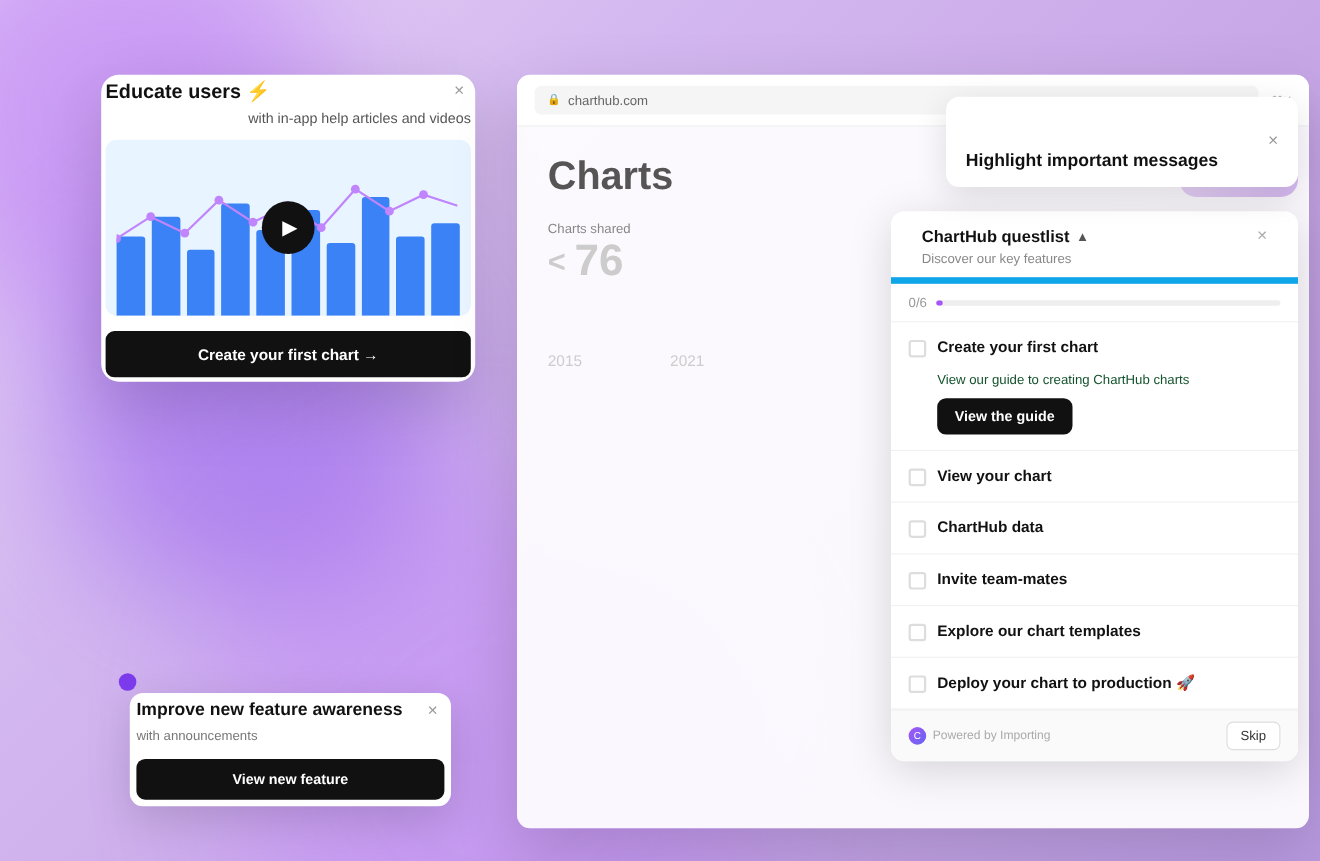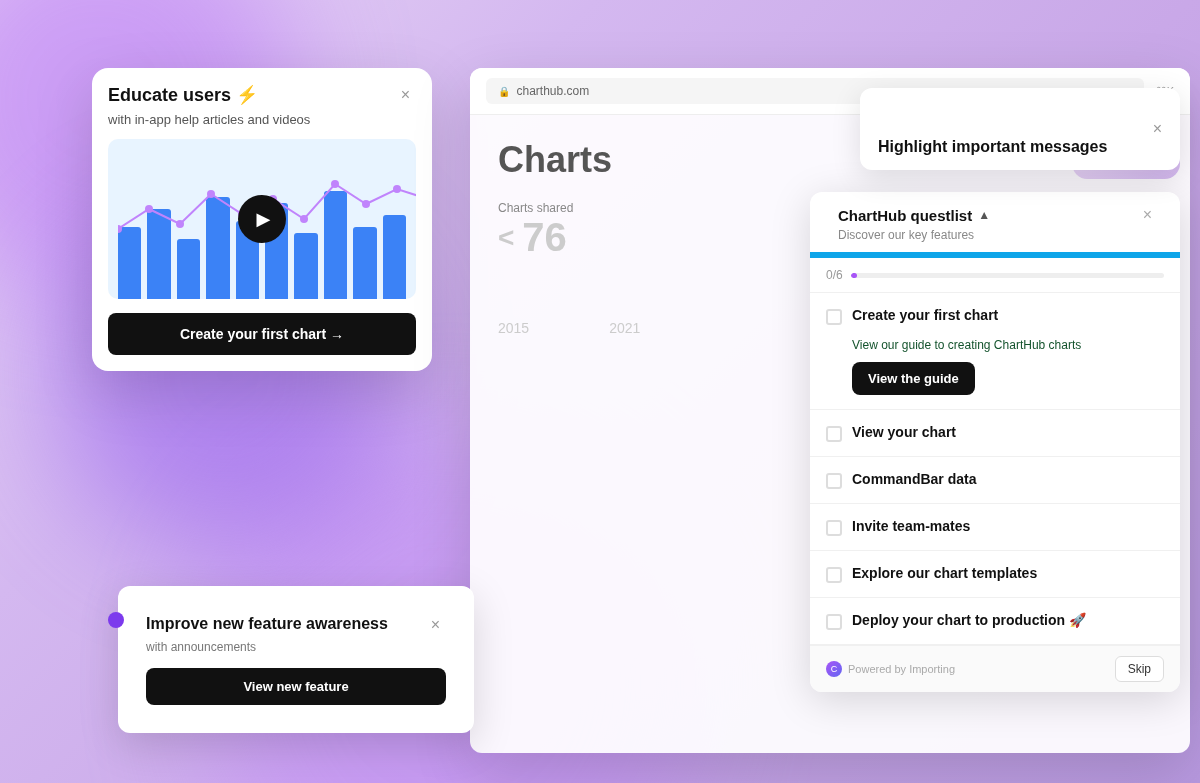--- a/index.html
+++ b/index.html
@@ -36,21 +36,21 @@
     }
 
     
     .educate-card {
       position: absolute;
       top: 68px;
       left: 92px;
       width: 340px;
       background: white;
       border-radius: 16px;
-      padding: 16px;
+      padding: 4px;
       box-shadow: 0 20px 60px rgba(0,0,0,0.15);
     }
     .educate-card-header {
       display: flex;
       justify-content: space-between;
       align-items: flex-start;
       margin-bottom: 6px;
     }
     .educate-title {
       font-size: 18px;
@@ -62,20 +62,21 @@
       border: none;
       cursor: pointer;
       color: #999;
       font-size: 16px;
       padding: 2px 6px;
     }
     .educate-subtitle {
       font-size: 13px;
       color: #555;
       margin-bottom: 12px;
+      text-align: right;
     }
     .chart-preview {
       background: #e8f4ff;
       border-radius: 10px;
       height: 160px;
       margin-bottom: 14px;
       position: relative;
       overflow: hidden;
       display: flex;
       align-items: flex-end;
@@ -385,24 +386,24 @@
       font-weight: 500;
       cursor: pointer;
       color: #333;
     }
 
     
     .announcement-card {
       position: absolute;
       bottom: 50px;
       left: 118px;
-      width: 356px;
+      width: 292px;
       background: white;
       border-radius: 12px;
-      padding: 28px;
+      padding: 6px;
       box-shadow: 0 12px 40px rgba(0,0,0,0.15);
       z-index: 5;
     }
     .announcement-header {
       display: flex;
       justify-content: space-between;
       align-items: flex-start;
       margin-bottom: 4px;
     }
     .announcement-title {
@@ -561,21 +562,21 @@
   <div class="quest-item">
     <div class="quest-item-row">
       <div class="quest-checkbox"></div>
       <span class="quest-label">View your chart</span>
     </div>
   </div>
 
   <div class="quest-item">
     <div class="quest-item-row">
       <div class="quest-checkbox"></div>
-      <span class="quest-label">CommandBar data</span>
+      <span class="quest-label">ChartHub data</span>
     </div>
   </div>
 
   <div class="quest-item">
     <div class="quest-item-row">
       <div class="quest-checkbox"></div>
       <span class="quest-label">Invite team-mates</span>
     </div>
   </div>
 

